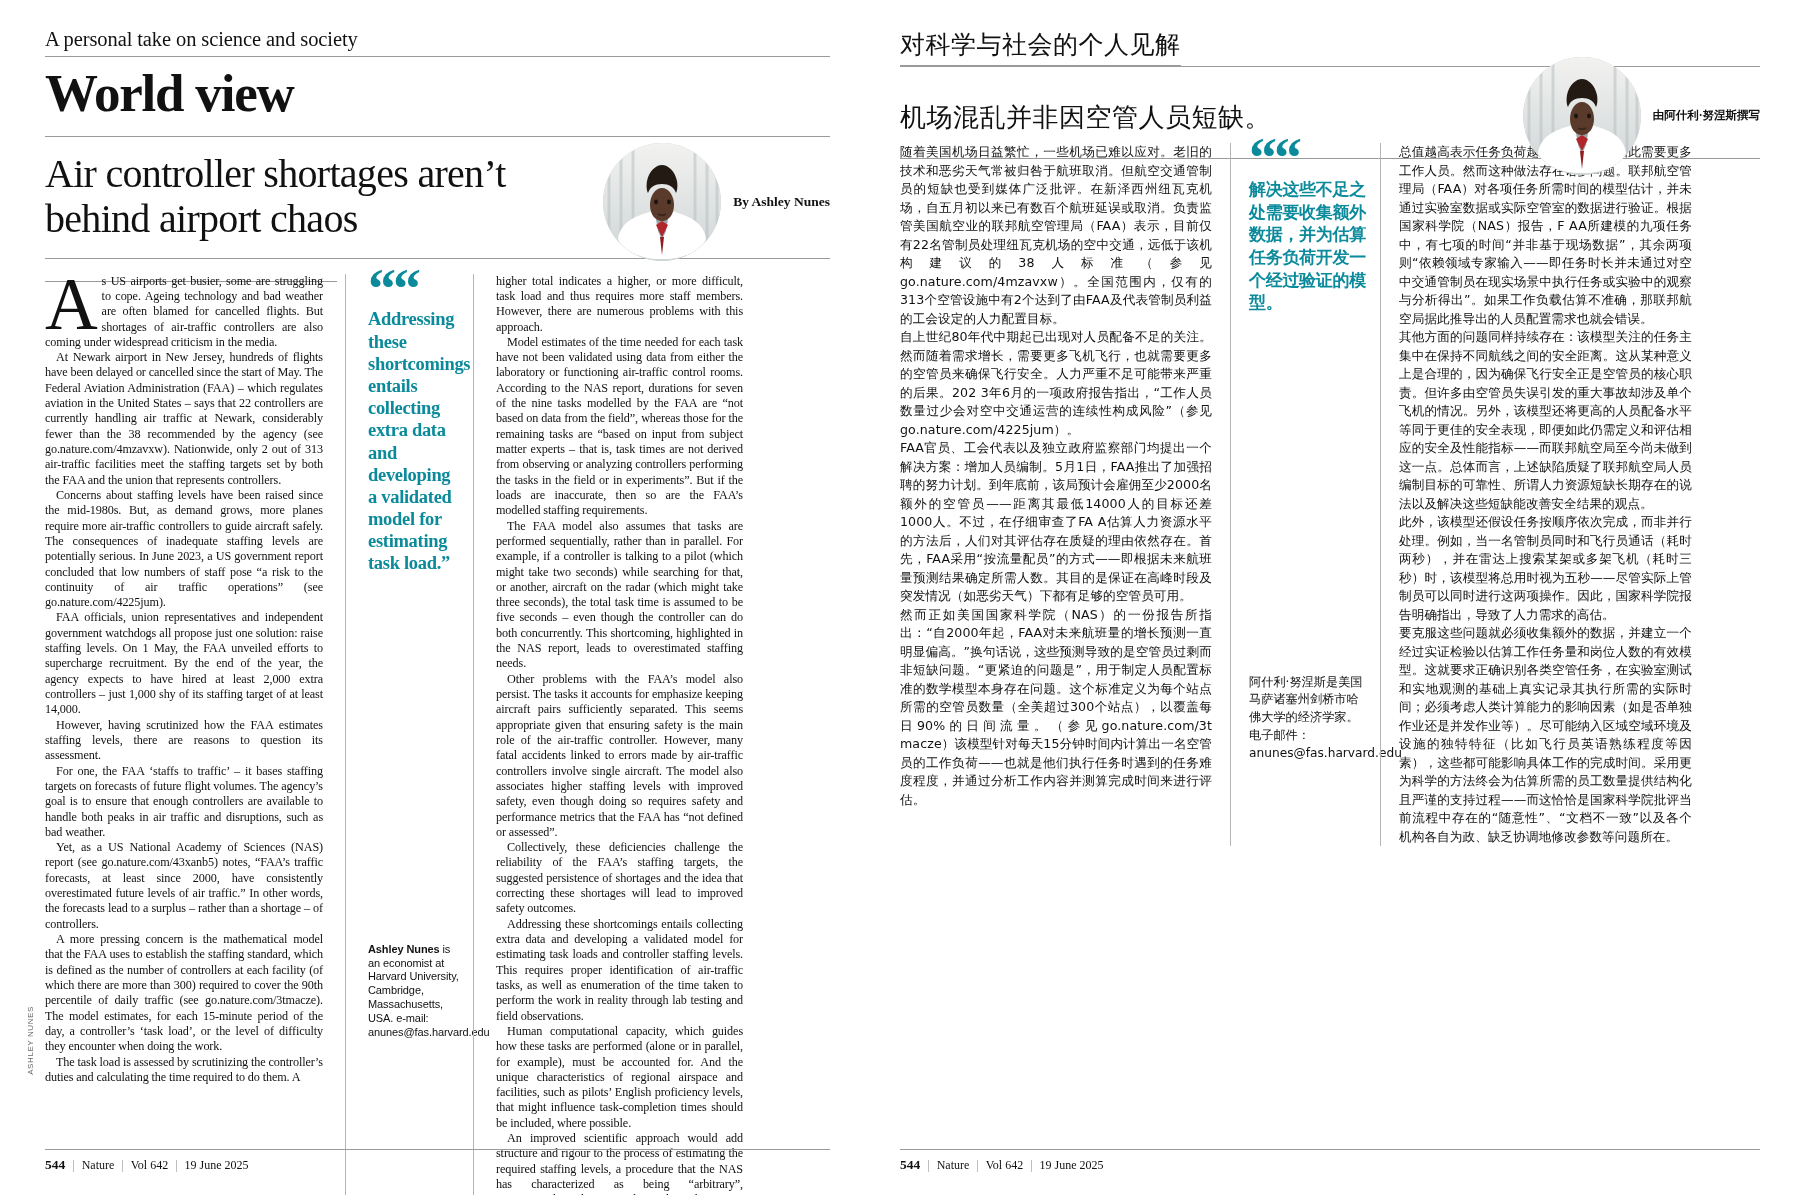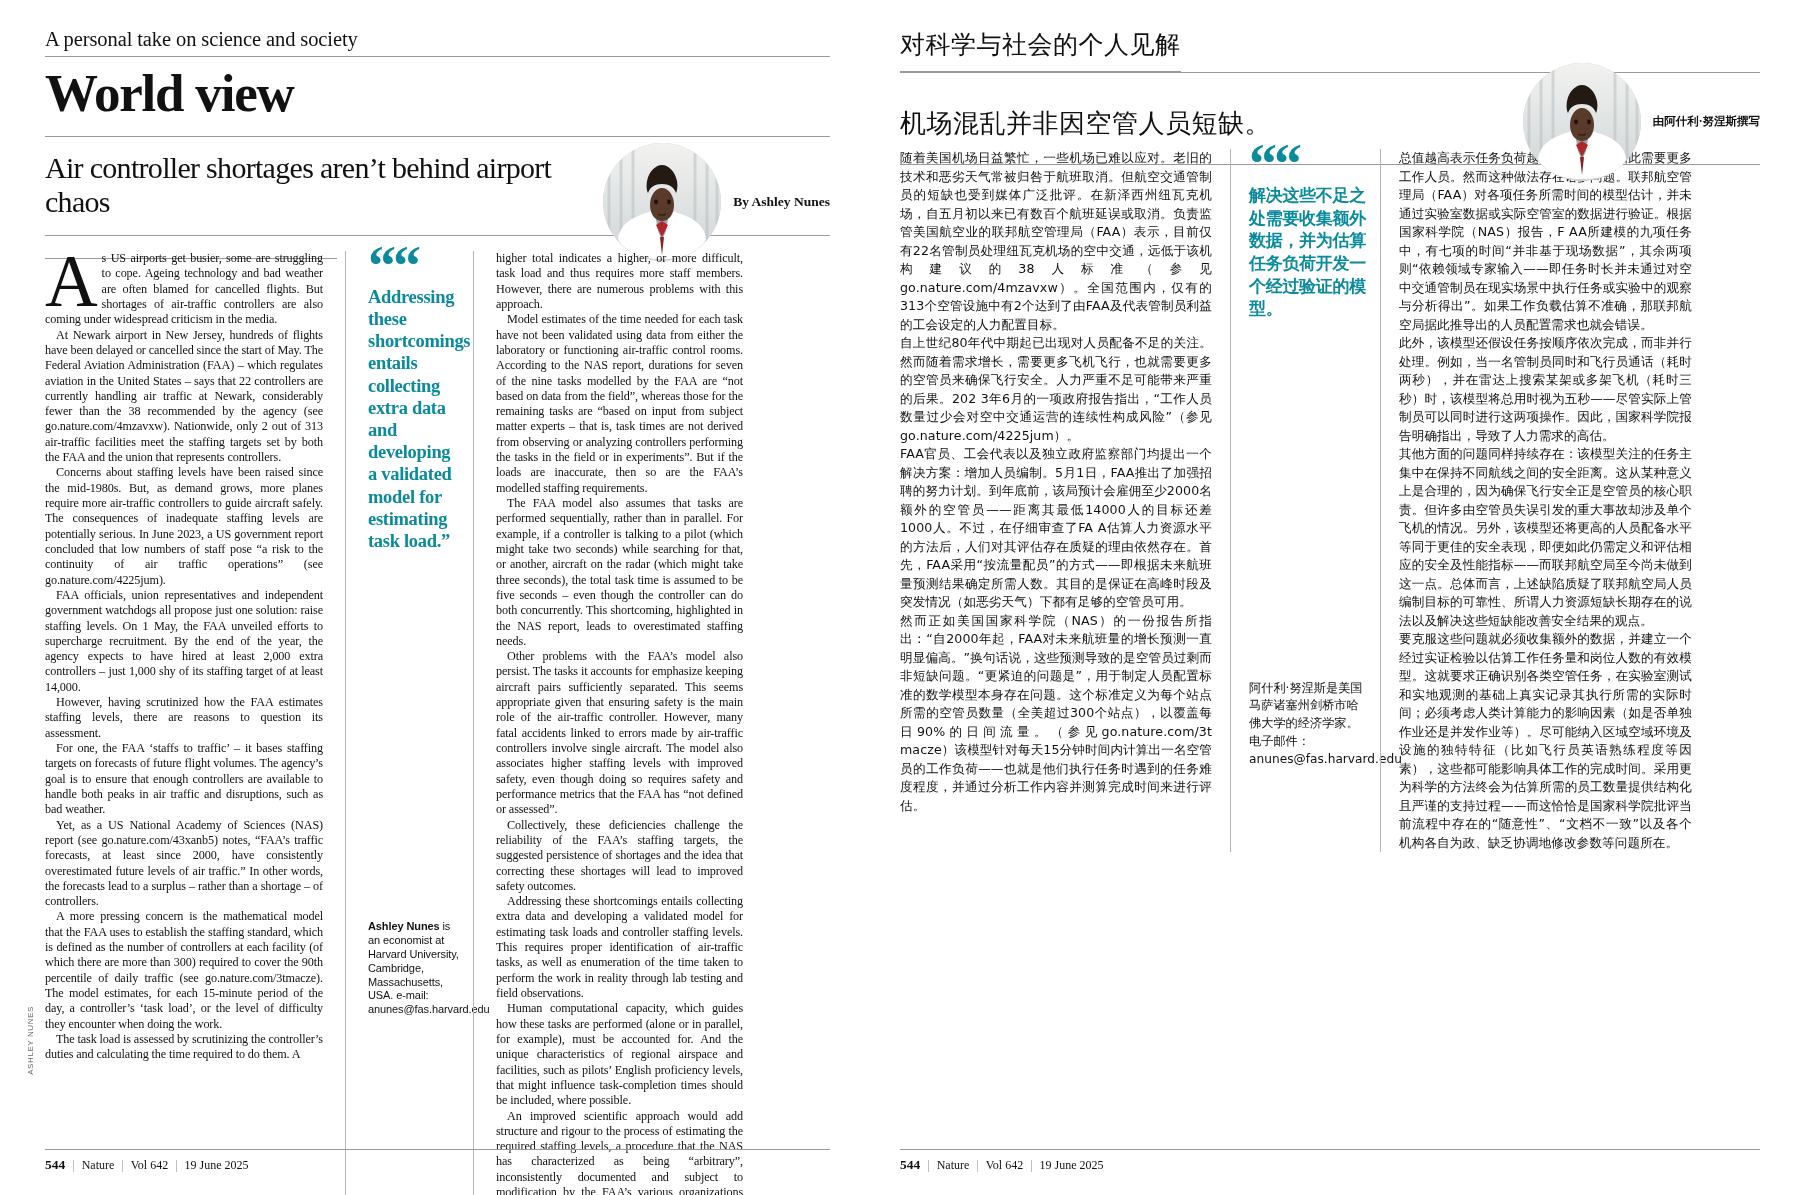--- a/index.html
+++ b/index.html
@@ -25,21 +25,21 @@
   .brandline { border-bottom:1.5px solid #9a9a9a; }
   .brand {
     font-family:"Liberation Serif", serif;
     font-weight:bold; font-size:53px; line-height:1.08;
     letter-spacing:-1.2px;
     padding:8px 0 14px 0;
   }
   .headline-wrap { position:relative; padding-top:14px; }
   .headline {
     font-family:"Liberation Serif", serif;
-    font-size:30px; line-height:1.13; letter-spacing:-0.7px;
+    font-size:40px; line-height:1.13; letter-spacing:-0.7px;
     color:#111; max-width:560px;
   }
   .byline-block {
     position:absolute; right:0; top:6px; width:340px;
     display:flex; align-items:center; justify-content:flex-end;
     gap:12px;
   }
   .portrait {
     width:118px; height:118px; border-radius:50%;
     overflow:hidden; flex:0 0 auto; background:#cfd3d3;
@@ -130,21 +130,21 @@
     font-size:8px; letter-spacing:0.6px; color:#666;
   }
 
   
   .cn-headrow { display:flex; }
   .cn-headleft { flex:1; }
   .cn-kicker {
     font-family:"DejaVu Sans", sans-serif;
     font-size:25px; line-height:1.38; color:#111;
     letter-spacing:0.5px;
-    border-bottom:1.5px solid #9a9a9a; padding-bottom:8px;
+    border-bottom:1.5px solid #9a9a9a; padding-bottom:2px;
     display:inline-block;
   }
   .cn-brand {
     font-family:"DejaVu Sans", sans-serif;
     font-size:25px; line-height:1.5; padding:2px 0 12px 0;
   }
   .cn-brandrule { border-bottom:1.5px solid #9a9a9a; }
   .cn-headline {
     font-family:"DejaVu Sans", sans-serif;
     font-size:26px; line-height:1.3; padding-top:20px;
@@ -357,22 +357,22 @@
 
       <div class="cn-col quotecol">
         <span class="quote-mark">““</span>
         <div class="pullquote pullquote-cn">解决这些不足之处需要收集额外数据，并为估算任务负荷开发一个经过验证的模型。</div>
         <div class="cn-bio" style="margin-top:360px;">阿什利·努涅斯是美国马萨诸塞州剑桥市哈佛大学的经济学家。电子邮件：anunes@fas.harvard.edu</div>
       </div>
 
       <div class="cn-col c3">
         <div class="cn-body">
           <p><span>总值越高表示任务负荷越大或越复杂，因此需要更多工作人员。然而这种做法存在诸多问题。联邦航空管理局（FAA）对各项任务所需时间的模型估计，并未通过实验室数据或实际空管室的数据进行验证。根据国家科学院（NAS）报告，F AA所建模的九项任务中，有七项的时间“并非基于现场数据”，其余两项则“依赖领域专家输入——即任务时长并未通过对空中交通管制员在现实场景中执行任务或实验中的观察与分析得出”。如果工作负载估算不准确，那联邦航空局据此推导出的人员配置需求也就会错误。</span></p>
+          <p><span>其他方面的问题同样持续存在：该模型关注的任务主集中在保持不同航线之间的安全距离。这从某种意义上是合理的，因为确保飞行安全正是空管员的核心职责。但许多由空管员失误引发的重大事故却涉及单个飞机的情况。另外，该模型还将更高的人员配备水平等同于更佳的安全表现，即便如此仍需定义和评估相应的安全及性能指标——而联邦航空局至今尚未做到这一点。总体而言，上述缺陷质疑了联邦航空局人员编制目标的可靠性、所谓人力资源短缺长期存在的说法以及解决这些短缺能改善安全结果的观点。</span></p>
           <p><span>此外，该模型还假设任务按顺序依次完成，而非并行处理。例如，当一名管制员同时和飞行员通话（耗时两秒），并在雷达上搜索某架或多架飞机（耗时三秒）时，该模型将总用时视为五秒——尽管实际上管制员可以同时进行这两项操作。因此，国家科学院报告明确指出，导致了人力需求的高估。</span></p>
-          <p><span>其他方面的问题同样持续存在：该模型关注的任务主集中在保持不同航线之间的安全距离。这从某种意义上是合理的，因为确保飞行安全正是空管员的核心职责。但许多由空管员失误引发的重大事故却涉及单个飞机的情况。另外，该模型还将更高的人员配备水平等同于更佳的安全表现，即便如此仍需定义和评估相应的安全及性能指标——而联邦航空局至今尚未做到这一点。总体而言，上述缺陷质疑了联邦航空局人员编制目标的可靠性、所谓人力资源短缺长期存在的说法以及解决这些短缺能改善安全结果的观点。</span></p>
           <p><span>要克服这些问题就必须收集额外的数据，并建立一个经过实证检验以估算工作任务量和岗位人数的有效模型。这就要求正确识别各类空管任务，在实验室测试和实地观测的基础上真实记录其执行所需的实际时间；必须考虑人类计算能力的影响因素（如是否单独作业还是并发作业等）。尽可能纳入区域空域环境及设施的独特特征（比如飞行员英语熟练程度等因素），这些都可能影响具体工作的完成时间。采用更为科学的方法终会为估算所需的员工数量提供结构化且严谨的支持过程——而这恰恰是国家科学院批评当前流程中存在的“随意性”、“文档不一致”以及各个机构各自为政、缺乏协调地修改参数等问题所在。</span></p>
         </div>
       </div>
     </div>
 
     <div class="footer footer-cn">
       <span class="pg">544</span>
       <span class="sep">|</span>
       <span class="nat">Nature</span>
       <span class="sep">|</span>

